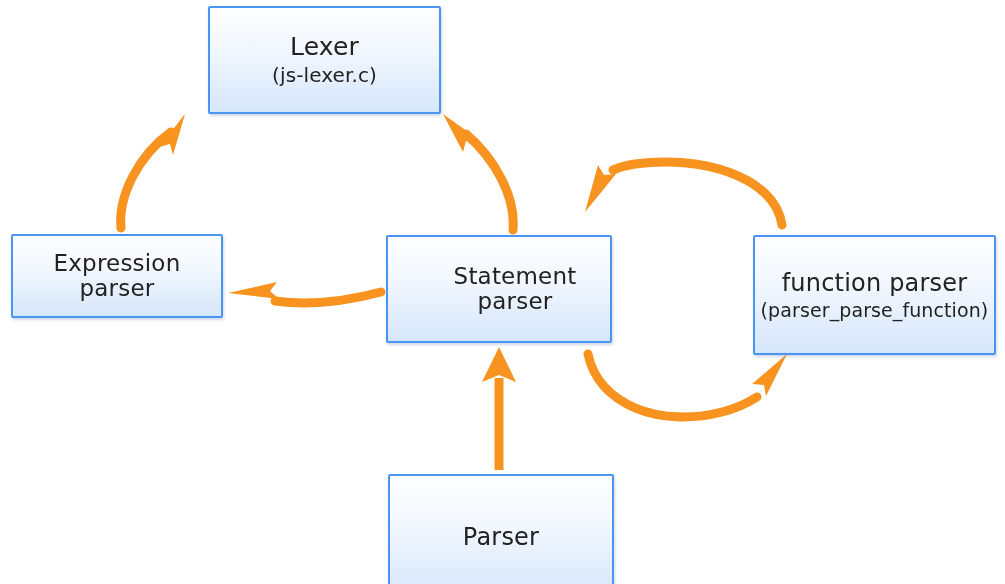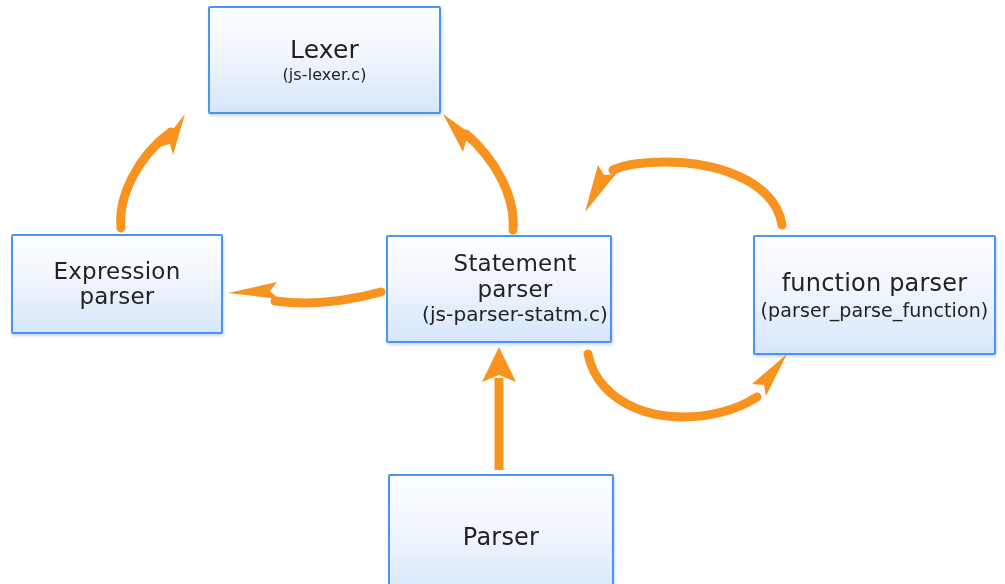--- a/index.html
+++ b/index.html
@@ -32,39 +32,39 @@
     color: #222222;
     line-height: 1.18;
     padding: 2px 4px;
   }
   .node .title {
     font-size: 25px;
     letter-spacing: 0.2px;
     white-space: nowrap;
   }
   .node .sub {
-    font-size: 16px;
+    font-size: 20px;
     letter-spacing: 0.1px;
     white-space: nowrap;
     margin-top: 2px;
   }
   .node.three-line .title {
     font-size: 23px;
     line-height: 1.1;
     white-space: normal;
   }
   .node.three-line .sub {
     font-size: 20px;
     margin-top: 1px;
   }
   .node.tight .title { font-size: 24px; }
   .node.tight .sub { font-size: 19px; }
 
   #node-lexer   { left: 200px; top: 6px;   width: 233px; height: 108px; margin-left: 8px; }
-  #node-expr    { left: 11px;  top: 234px; width: 212px; height: 100px; }
+  #node-expr    { left: 11px;  top: 234px; width: 212px; height: 84px; }
   #node-statm   { left: 386px; top: 235px; width: 226px; height: 108px; padding-left: 36px; }
   #node-func    { left: 753px; top: 235px; width: 243px; height: 120px; }
   #node-parser  { left: 388px; top: 474px; width: 226px; height: 126px; }
 
   #arrows {
     position: absolute;
     left: 0; top: 0;
     width: 1005px;
     height: 584px;
     pointer-events: none;
@@ -112,21 +112,20 @@
     <div class="title">Lexer</div>
     <div class="sub">(js-lexer.c)</div>
   </div>
 
   <div class="node three-line" id="node-expr">
     <div class="title">Expression parser</div>
   </div>
 
   <div class="node three-line" id="node-statm">
     <div class="title">Statement parser</div>
-    <div class="sub">(js-parser-statm.c)</div>
   </div>
 
   <div class="node tight" id="node-func">
     <div class="title">function parser</div>
     <div class="sub">(parser_parse_function)</div>
   </div>
 
   <div class="node tight" id="node-parser">
     <div class="title">Parser</div>
   </div>

